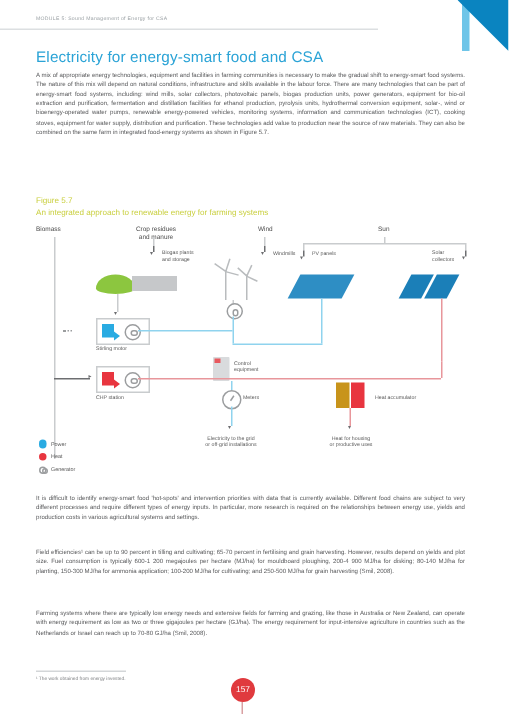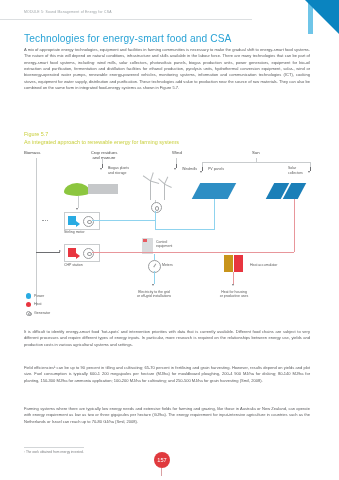--- a/index.html
+++ b/index.html
@@ -107,21 +107,21 @@
 <div class="page">
 
   <div class="corner-tab">
     <div class="band"></div>
     <div class="lt"></div>
   </div>
 
   <div class="runrule"></div>
   <div class="runhead">MODULE 5: Sound Management of Energy for CSA</div>
 
-  <div class="h1">Technologies for energy-smart food and CSA</div>
+  <div class="h1">Electricity for energy-smart food and CSA</div>
   <div class="body-col" id="para1">A mix of appropriate energy technologies, equipment and facilities in farming communities is necessary to make the gradual shift to energy-smart food systems. The nature of this mix will depend on natural conditions, infrastructure and skills available in the labour force. There are many technologies that can be part of energy-smart food systems, including: wind mills, solar collectors, photovoltaic panels, biogas production units, power generators, equipment for bio-oil extraction and purification, fermentation and distillation facilities for ethanol production, pyrolysis units, hydrothermal conversion equipment, solar-, wind or bioenergy-operated water pumps, renewable energy-powered vehicles, monitoring systems, information and communication technologies (ICT), cooking stoves, equipment for water supply, distribution and purification. These technologies add value to production near the source of raw materials. They can also be combined on the same farm in integrated food-energy systems as shown in Figure 5.7.</div>
 
   <div class="fig-num">Figure 5.7</div>
   <div class="fig-title">An integrated approach to renewable energy for farming systems</div>
 
   <div class="figure">
 
     <div class="col-head" style="left:0;top:0;">Biomass</div>
     <div class="col-head" style="left:54px;top:0;width:52px;white-space:pre-line;text-align:center;">Crop residues
 and manure</div>

